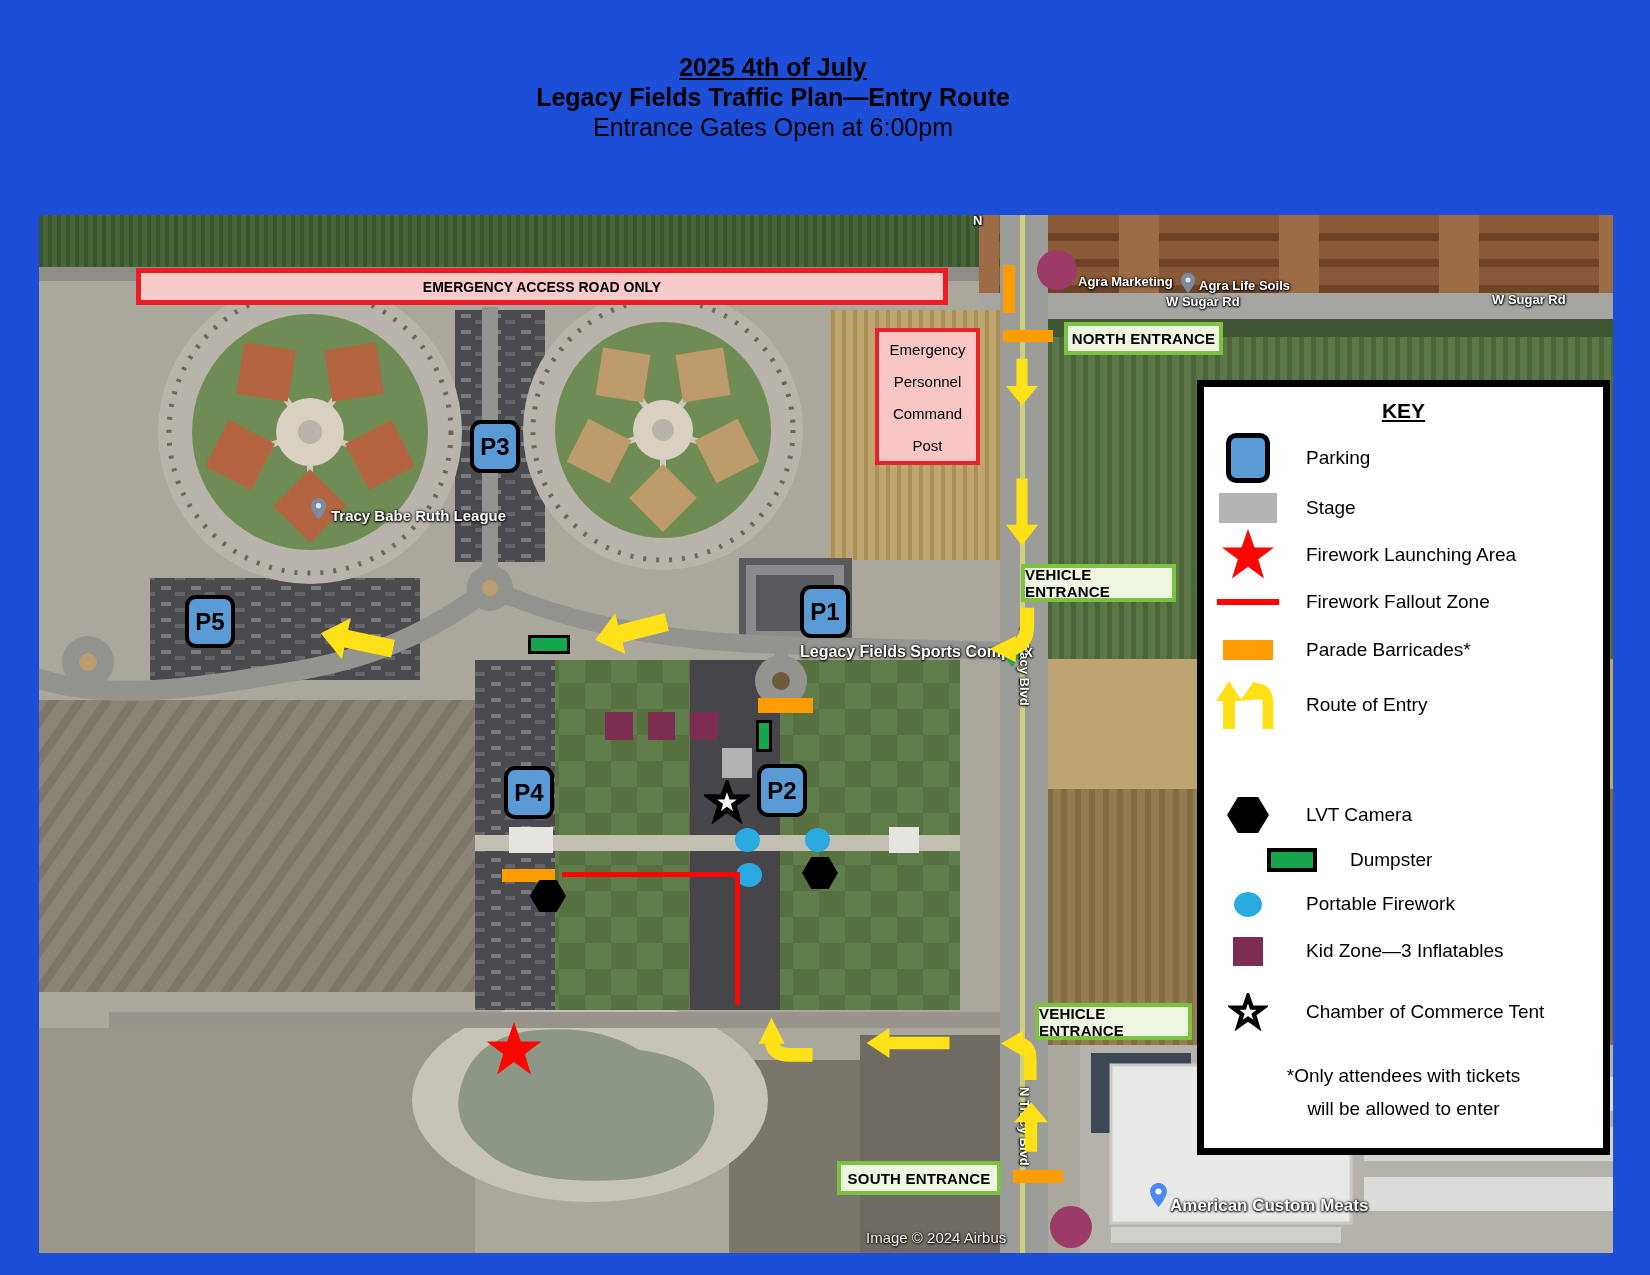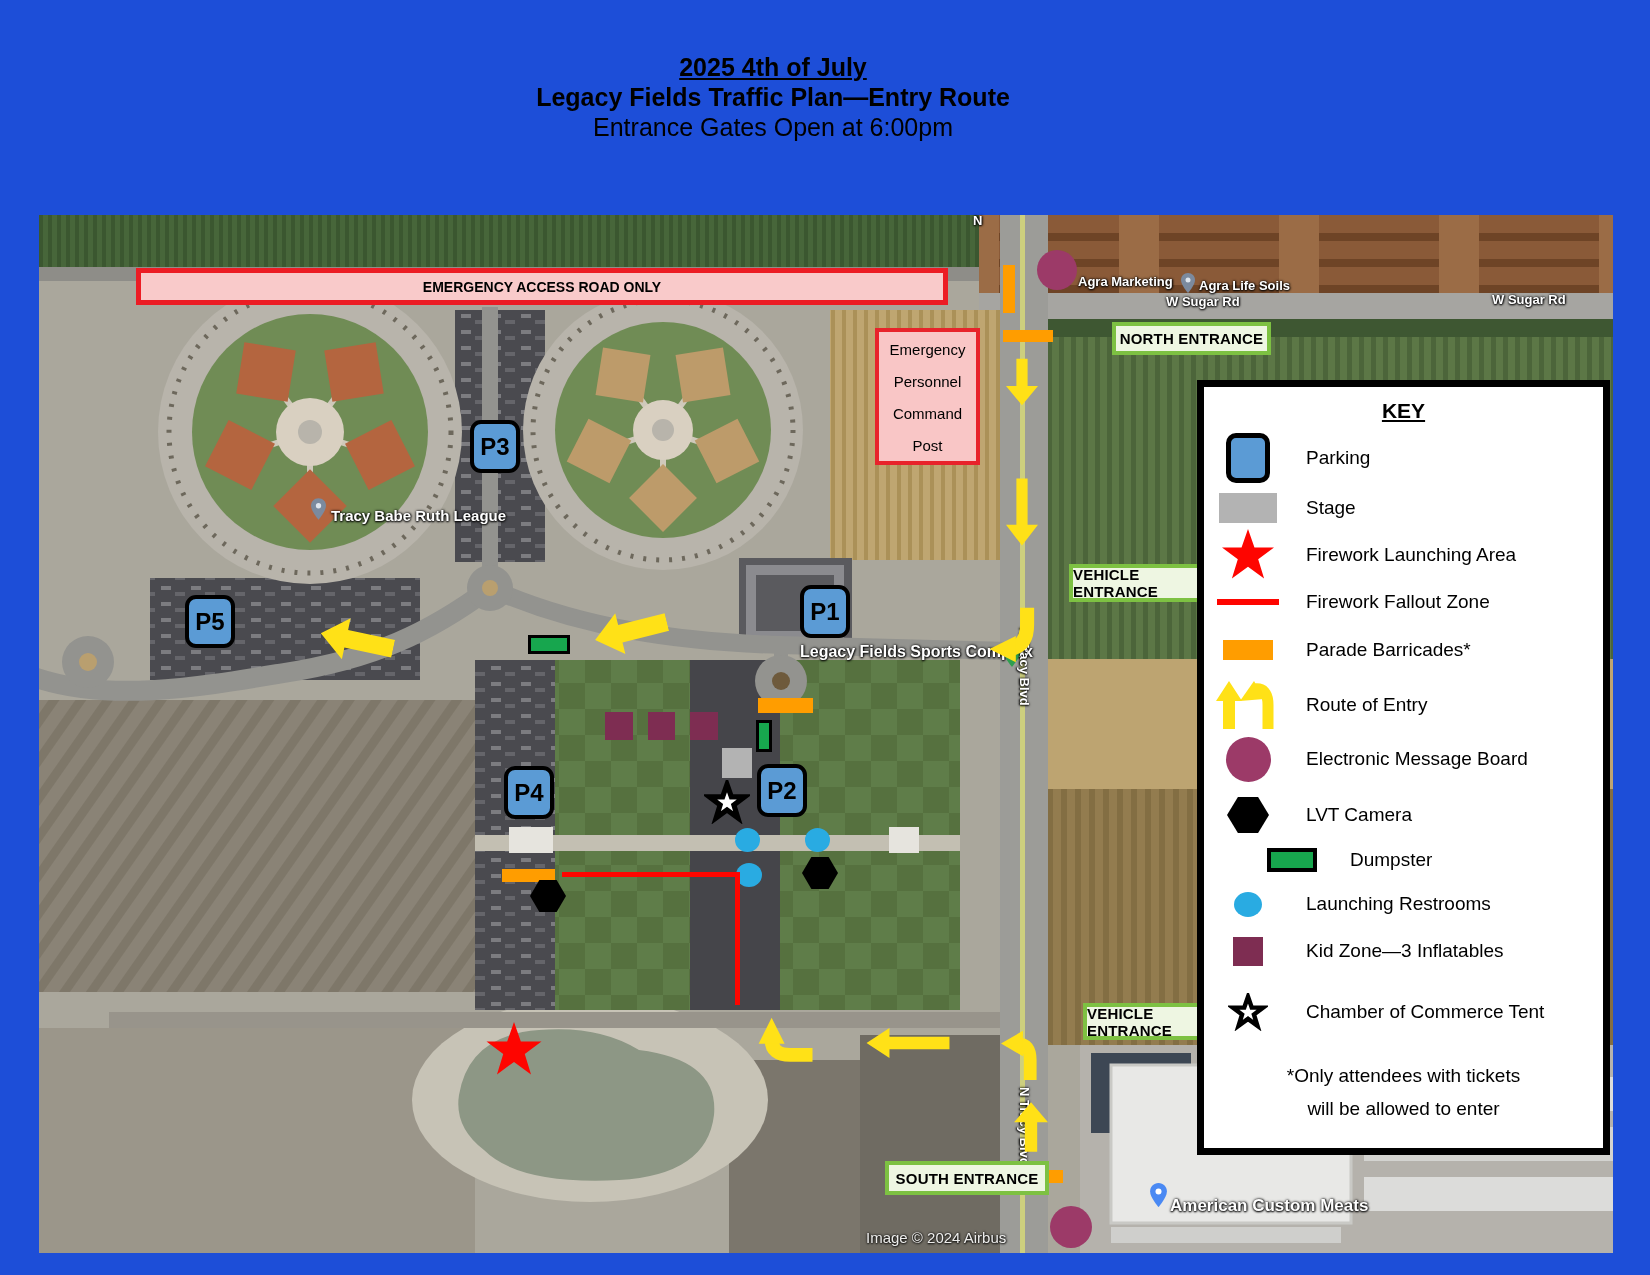--- a/index.html
+++ b/index.html
@@ -15,21 +15,21 @@
   #map svg.terrain{position:absolute;left:0;top:0;}
   
   .geo{position:absolute;color:#fff;font-weight:700;white-space:nowrap;
        text-shadow:0 1px 2px rgba(0,0,0,.95),0 0 3px rgba(0,0,0,.8),1px 0 2px rgba(0,0,0,.8);}
   .geo.v{writing-mode:vertical-rl;text-orientation:mixed;}
   
   .banner{background:#f9caca;border:5px solid #ec1c24;display:flex;align-items:center;justify-content:center;
           font-weight:bold;font-size:14px;}
   .cmdpost{background:#f9c6c6;border:4px solid #e8232b;text-align:center;font-size:15px;line-height:32px;padding-top:2px;}
   .entrance{background:#eef6e2;border:4px solid #7dc142;display:flex;align-items:center;justify-content:center;
-            font-weight:bold;font-size:15px;letter-spacing:.2px;margin-left:48px;}
+            font-weight:bold;font-size:15px;letter-spacing:.2px;}
   .p-marker{background:#5b9bd5;border:4px solid #000;border-radius:11px;display:flex;align-items:center;
             justify-content:center;font-weight:bold;font-size:24px;}
   .barricade{background:#ff9d00;}
   .dumpster{background:#17a64e;border:3px solid #000;}
   .dot{border-radius:50%;background:#29abe2;}
   .mdot{border-radius:50%;background:#9c3a68;}
   .hex{background:#000;clip-path:polygon(26% 0,74% 0,100% 50%,74% 100%,26% 100%,0 50%);}
   .kid{background:#7e2d52;}
   .redline{background:#fe0500;}
   
@@ -392,43 +392,37 @@
       <div class="krow" style="top:291px;height:54px;">
         <span class="icell">
             <svg width="64" height="52" viewBox="0 0 64 52">
           <polygon points="13,2 26,22 19,22 19,50 7,50 7,22 0,22" fill="#ffe117"></polygon>
           <path d="M 52,50 L 52,26 Q 52,8 38,10" fill="none" stroke="#ffe117" stroke-width="11"></path>
           <polygon points="24,22 38,2 48,20" fill="#ffe117"></polygon>
             </svg>
           </span>
         <span class="klabel">Route of Entry</span>
       </div>
-      <div class="krow" style="top:350px;">
-        <span class="icell">
-            <span style="width:45px;height:45px;background:#9c3a68;border-radius:50%;display:block;"></span>
-          </span>
-        <span class="klabel">Electronic Message Board</span>
-      </div>
       <div class="krow" style="top:406px;">
         <span class="icell">
             <span class="hex" style="width:42px;height:36px;display:block;"></span>
           </span>
         <span class="klabel">LVT Camera</span>
       </div>
       <div class="krow" style="top:451px;padding-left:44px;">
         <span class="icell">
             <span style="width:42px;height:16px;background:#17a64e;border:4px solid #000;display:block;"></span>
           </span>
         <span class="klabel">Dumpster</span>
       </div>
       <div class="krow" style="top:495px;">
         <span class="icell">
             <span style="width:28px;height:25px;background:#29abe2;border-radius:50%;display:block;"></span>
           </span>
-        <span class="klabel">Launching Restrooms</span>
+        <span class="klabel">Portable Firework</span>
       </div>
       <div class="krow" style="top:542px;">
         <span class="icell">
             <span style="width:30px;height:29px;background:#7e2d52;display:block;"></span>
           </span>
         <span class="klabel">Kid Zone—3 Inflatables</span>
       </div>
       <div class="krow" style="top:603px;">
         <span class="icell">
             <svg width="40" height="38" viewBox="-12 -12 124 119">

